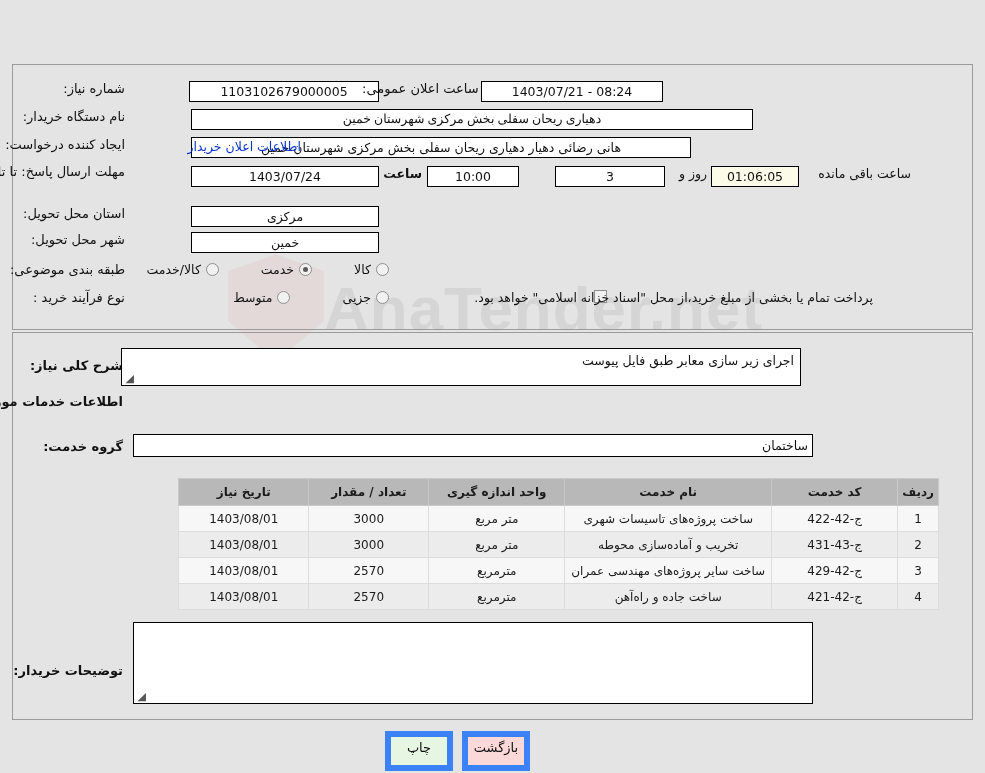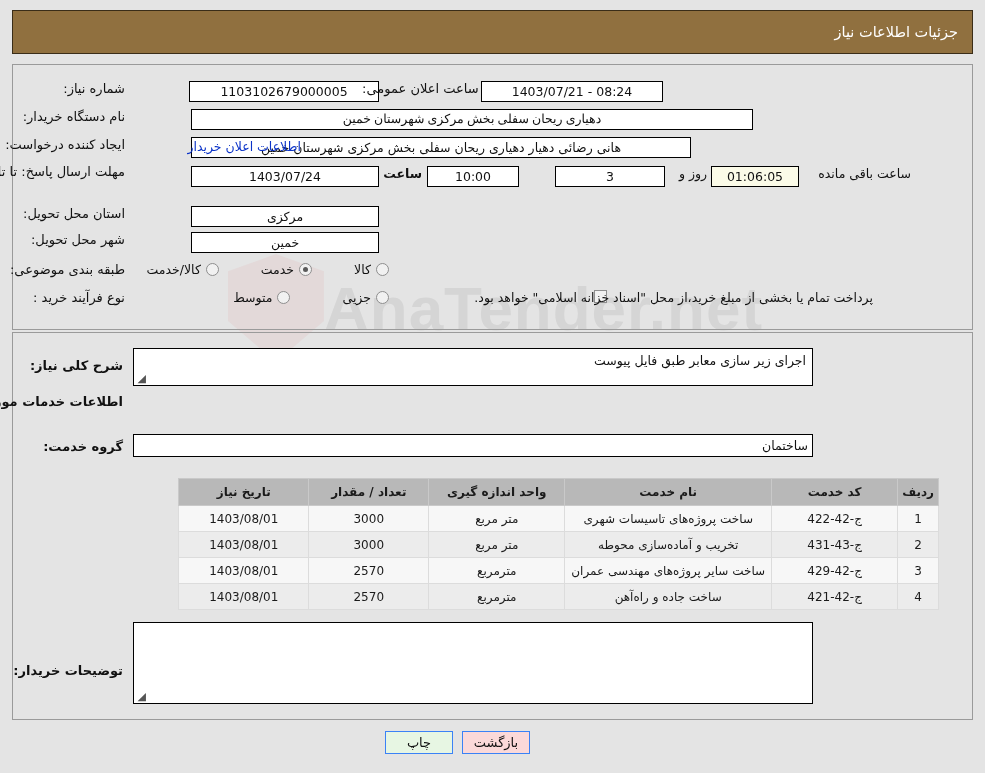--- a/index.html
+++ b/index.html
@@ -225,45 +225,42 @@
   .col-code  { width: 126px; }
   .col-name  { width: auto; }
   .col-unit  { width: 136px; }
   .col-qty   { width: 120px; }
   .col-date  { width: 130px; }
 
   
   .btn {
     position: absolute;
     box-sizing: border-box;
-    border: 1px solid #3b82f6;
-    height: 23px;
+    border: 6px solid #3b82f6;
+    height: 40px;
     line-height: 21px;
     font-size: 13px;
     text-align: center;
     color: #111;
     cursor: pointer;
     z-index: 5;
   }
   #btn-print  { background: #e7f6e3; width: 68px; top: 731px; left: 385px; }
   #btn-back   { background: #fbd9d9; width: 68px; top: 731px; left: 462px; }
 </style>
 </head>
 <body>
 
 <div id="page">
 
   <div class="watermark">
     <span class="wm-text">AnaTender.net</span>
     <span class="wm-shield"></span>
   </div>
 
-  <div class="header-bar">
-    <span class="header-title">جزئیات اطلاعات نیاز</span>
-  </div>
 
   <div class="panel" id="panel-top"></div>
   <div class="panel" id="panel-bottom"></div>
 
   <div class="frow" style="top:81px; right:860px; width:115px;">
     <span class="flabel">شماره نیاز:</span>
   </div>
   <div class="frow" style="top:81px; right:606px; width:190px;">
     <div class="fbox num" style="width:208px;">1103102679000005</div>
   </div>
@@ -363,21 +360,21 @@
     </span>
   </div>
   <div class="frow" style="top:290px; right:378px; width:16px;">
     <span class="checkbox"></span>
   </div>
   <div class="frow" style="top:290px; right:112px; width:260px;">
     <span class="plain-txt">پرداخت تمام یا بخشی از مبلغ خرید،از محل "اسناد خزانه اسلامی" خواهد بود.</span>
   </div>
 
   <div class="field-title" style="top:358px; right:862px;">شرح کلی نیاز:</div>
-  <div style="position:absolute; top:348px; right:172px; width:680px; height:38px; z-index:4;">
+  <div style="position:absolute; top:348px; right:184px; width:680px; height:38px; z-index:4;">
     <div class="ta" style="width:680px; height:38px;">
       <span>اجرای زیر سازی معابر طبق فایل پیوست</span>
       <span class="grip">◢</span>
     </div>
   </div>
 
   <div class="sec-title" style="top:394px; right:862px;">اطلاعات خدمات مورد نیاز</div>
 
   <div class="field-title" style="top:439px; right:862px;">گروه خدمت:</div>
   <div style="position:absolute; top:434px; right:172px; width:680px; z-index:4;">

